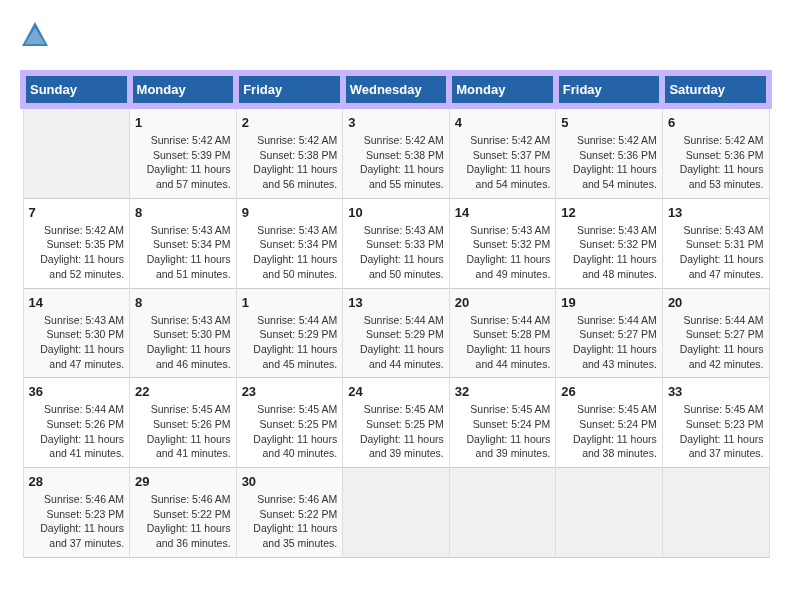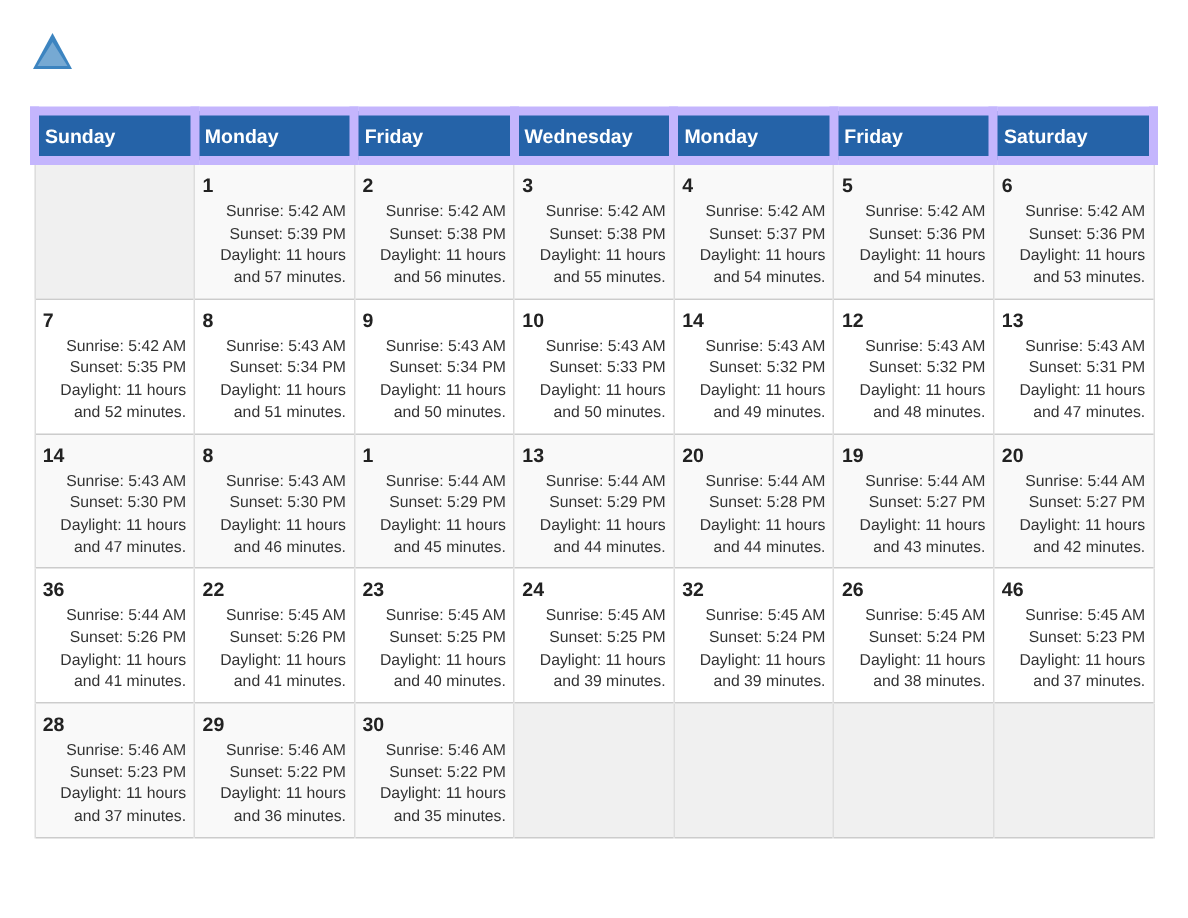--- a/index.html
+++ b/index.html
@@ -272,21 +272,21 @@
 Sunset: 5:24 PM
 Daylight: 11 hours and 39 minutes.</div>
         </td>
         <td>
           <div class="day-number">26</div>
           <div class="day-detail" style="white-space: pre-line;">Sunrise: 5:45 AM
 Sunset: 5:24 PM
 Daylight: 11 hours and 38 minutes.</div>
         </td>
         <td>
-          <div class="day-number">46</div>
+          <div class="day-number">33</div>
           <div class="day-detail" style="white-space: pre-line;">Sunrise: 5:45 AM
 Sunset: 5:23 PM
 Daylight: 11 hours and 37 minutes.</div>
         </td>
       </tr>
       <tr>
         <td>
           <div class="day-number">28</div>
           <div class="day-detail" style="white-space: pre-line;">Sunrise: 5:46 AM
 Sunset: 5:23 PM

